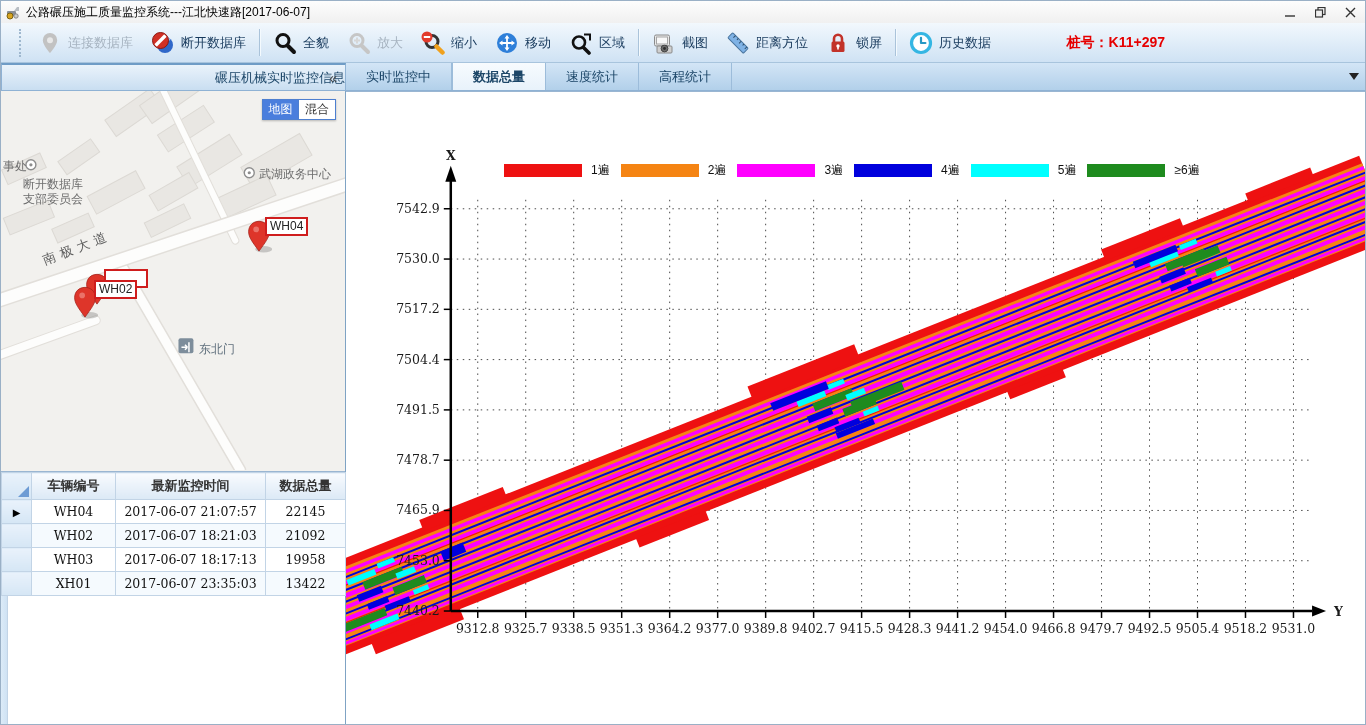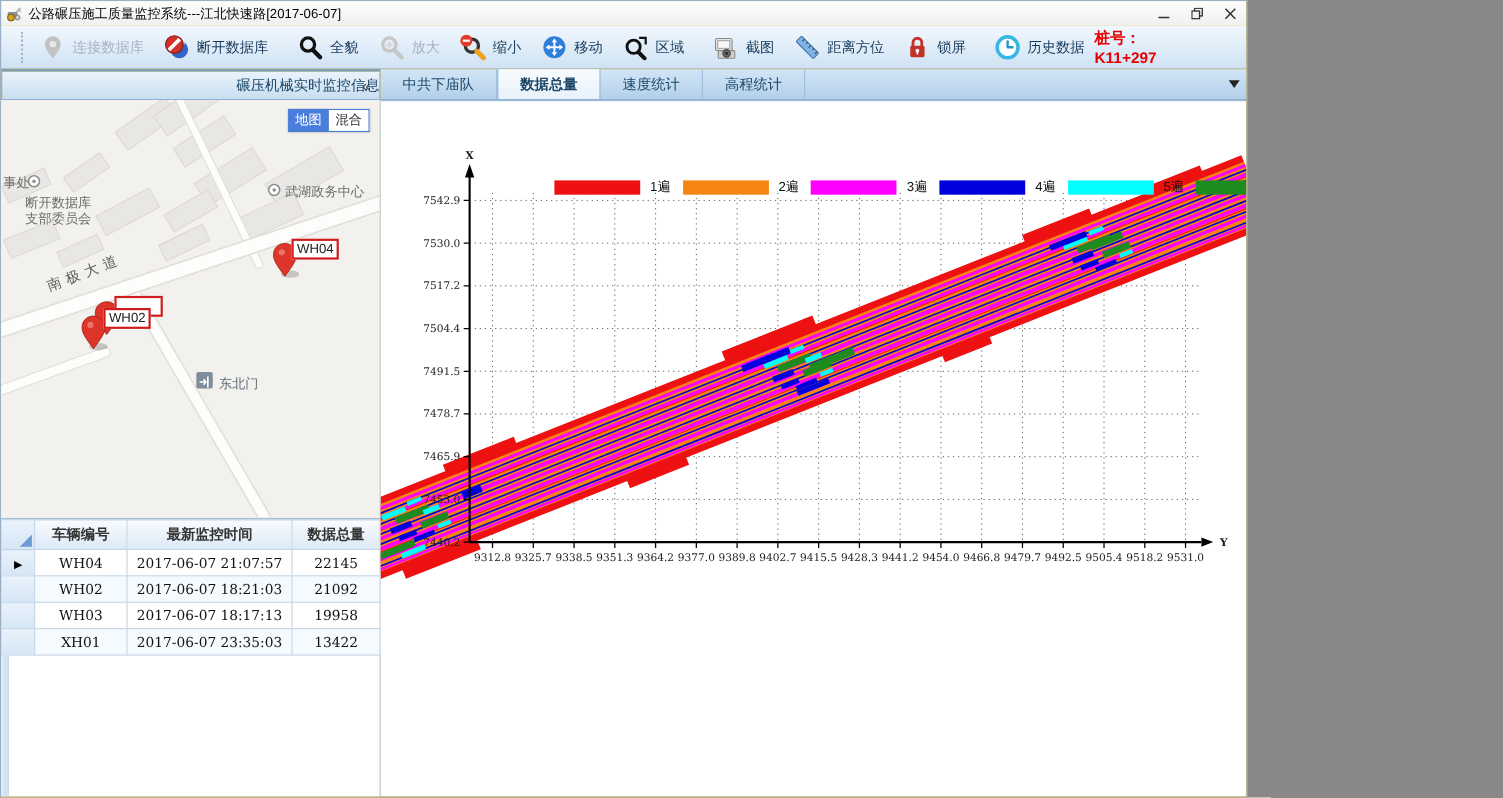--- a/index.html
+++ b/index.html
@@ -1,17 +1,17 @@
 <!DOCTYPE html>
 <html><head>
 <meta charset="utf-8">
 <style>
   * { margin:0; padding:0; box-sizing:border-box; }
   body { font-family:"Liberation Sans", sans-serif; background:#888; }
-  .window { width:1134px; height:725px; background:#eab308; position:relative; overflow:hidden; display:flex; flex-direction:column; border:1px solid #9ab0c6; }
+  .window { width:1366px; height:725px; background:#8b5cf6; position:relative; overflow:hidden; display:flex; flex-direction:column; border:1px solid #9ab0c6; }
 
   
   .titlebar { height:22px; background:linear-gradient(#fdfdfd,#f0f0f0); display:flex; align-items:center; padding-left:4px; flex:0 0 auto; }
   .titlebar .app-icon { width:16px; height:16px; margin-right:5px; }
   .titlebar .title { font-size:12px; color:#000; }
   .win-controls { margin-left:auto; display:flex; }
   .win-btn { width:30px; height:22px; display:flex; align-items:center; justify-content:center; cursor:default; }
   .win-btn svg { width:11px; height:11px; }
 
   
@@ -219,21 +219,21 @@
     <span class="stake">桩号：K11+297</span>
   </div>
 
   <div class="strip">
     <div class="panel-header">
       <span class="ph-title">碾压机械实时监控信息</span>
       <span class="collapse">«</span>
     </div>
     <div class="tabstrip">
       <div class="tab">
-          <span>中共下庙队</span>
+          <span>实时监控中</span>
         </div>
       <div class="tab active">
           <span>数据总量</span>
         </div>
       <div class="tab">
           <span>速度统计</span>
         </div>
       <div class="tab">
           <span>高程统计</span>
         </div>

